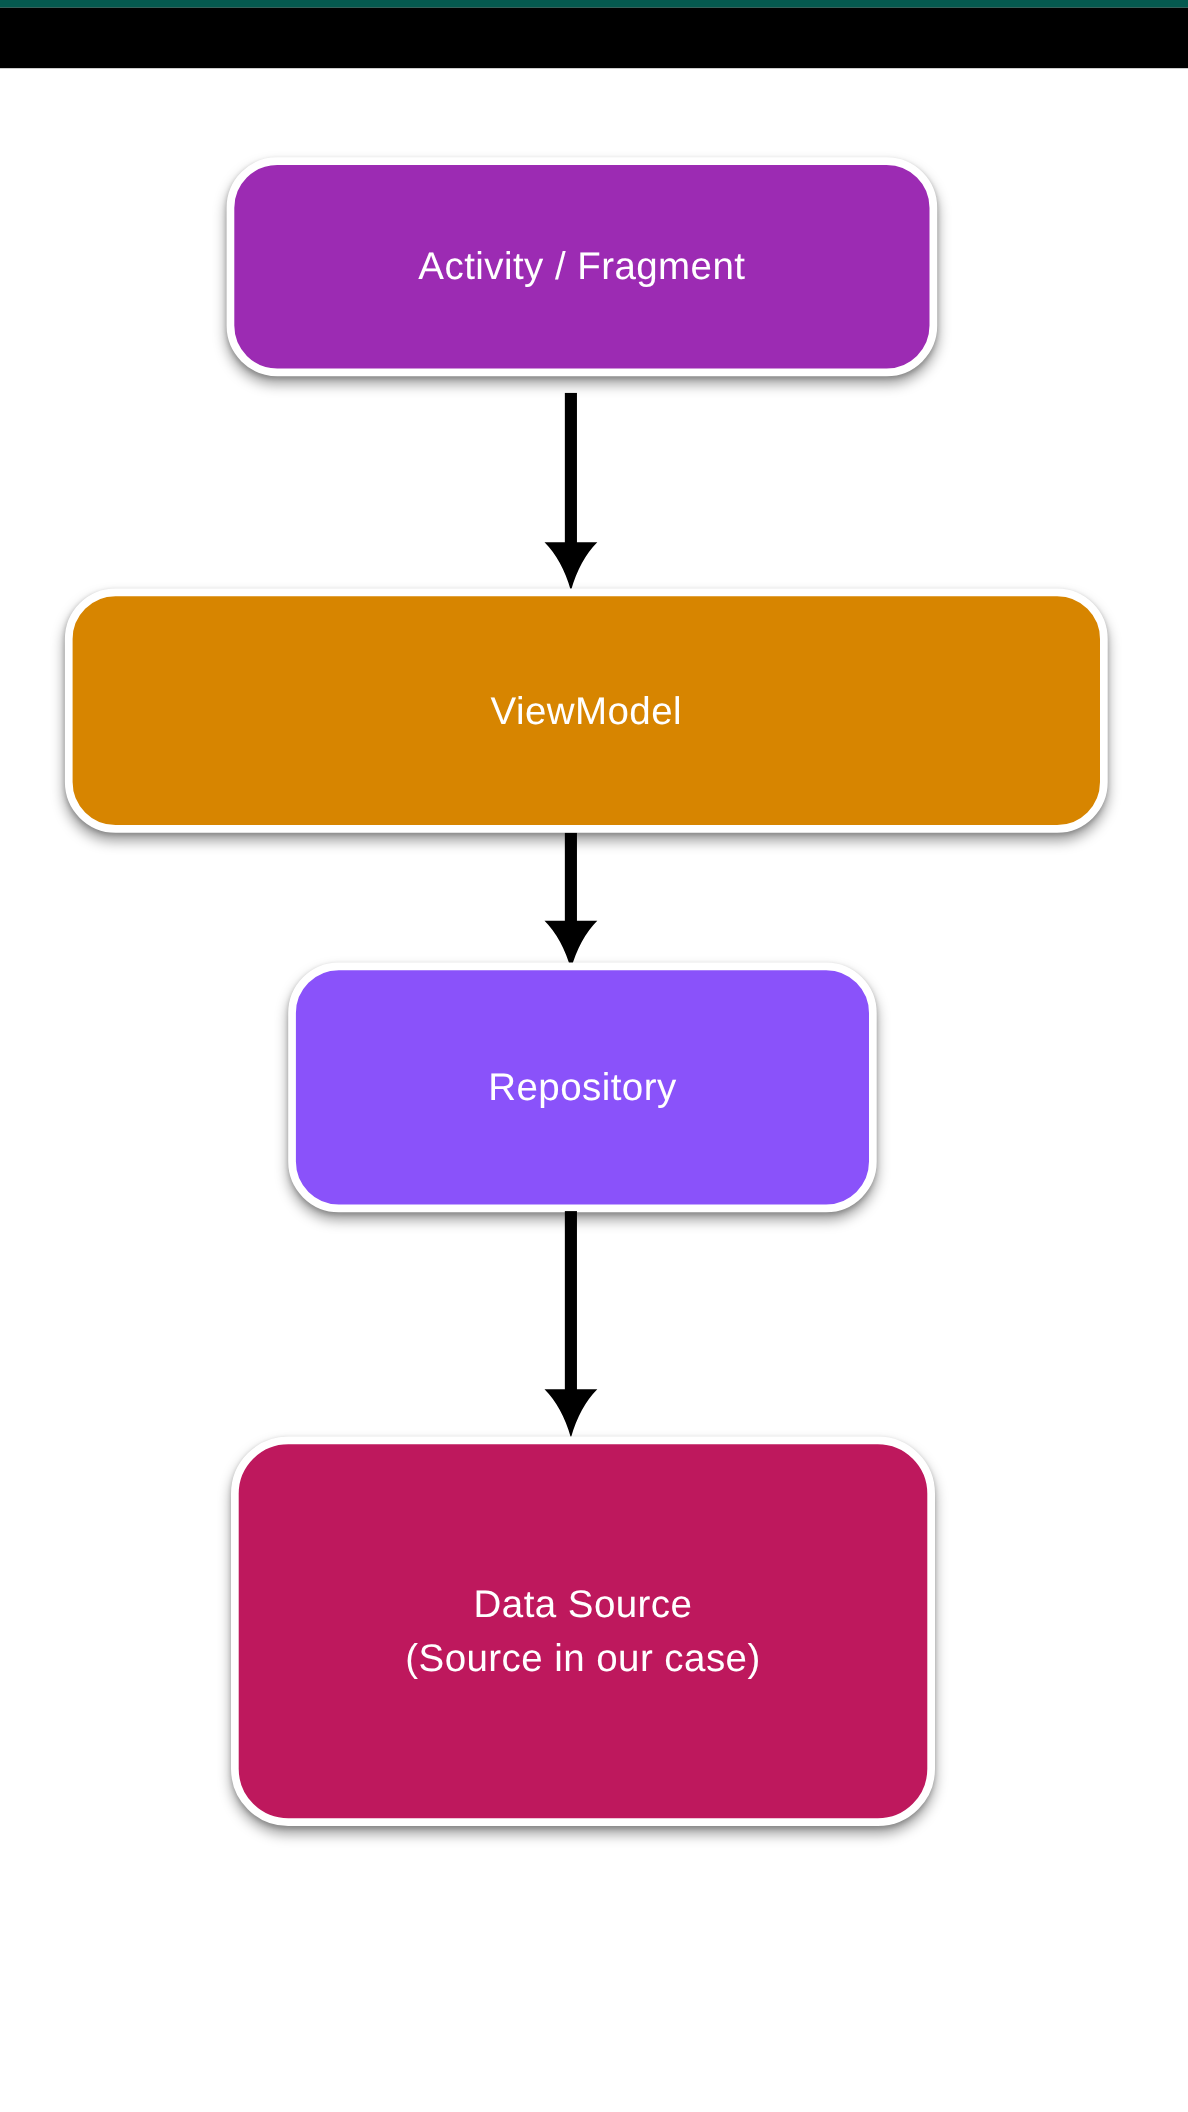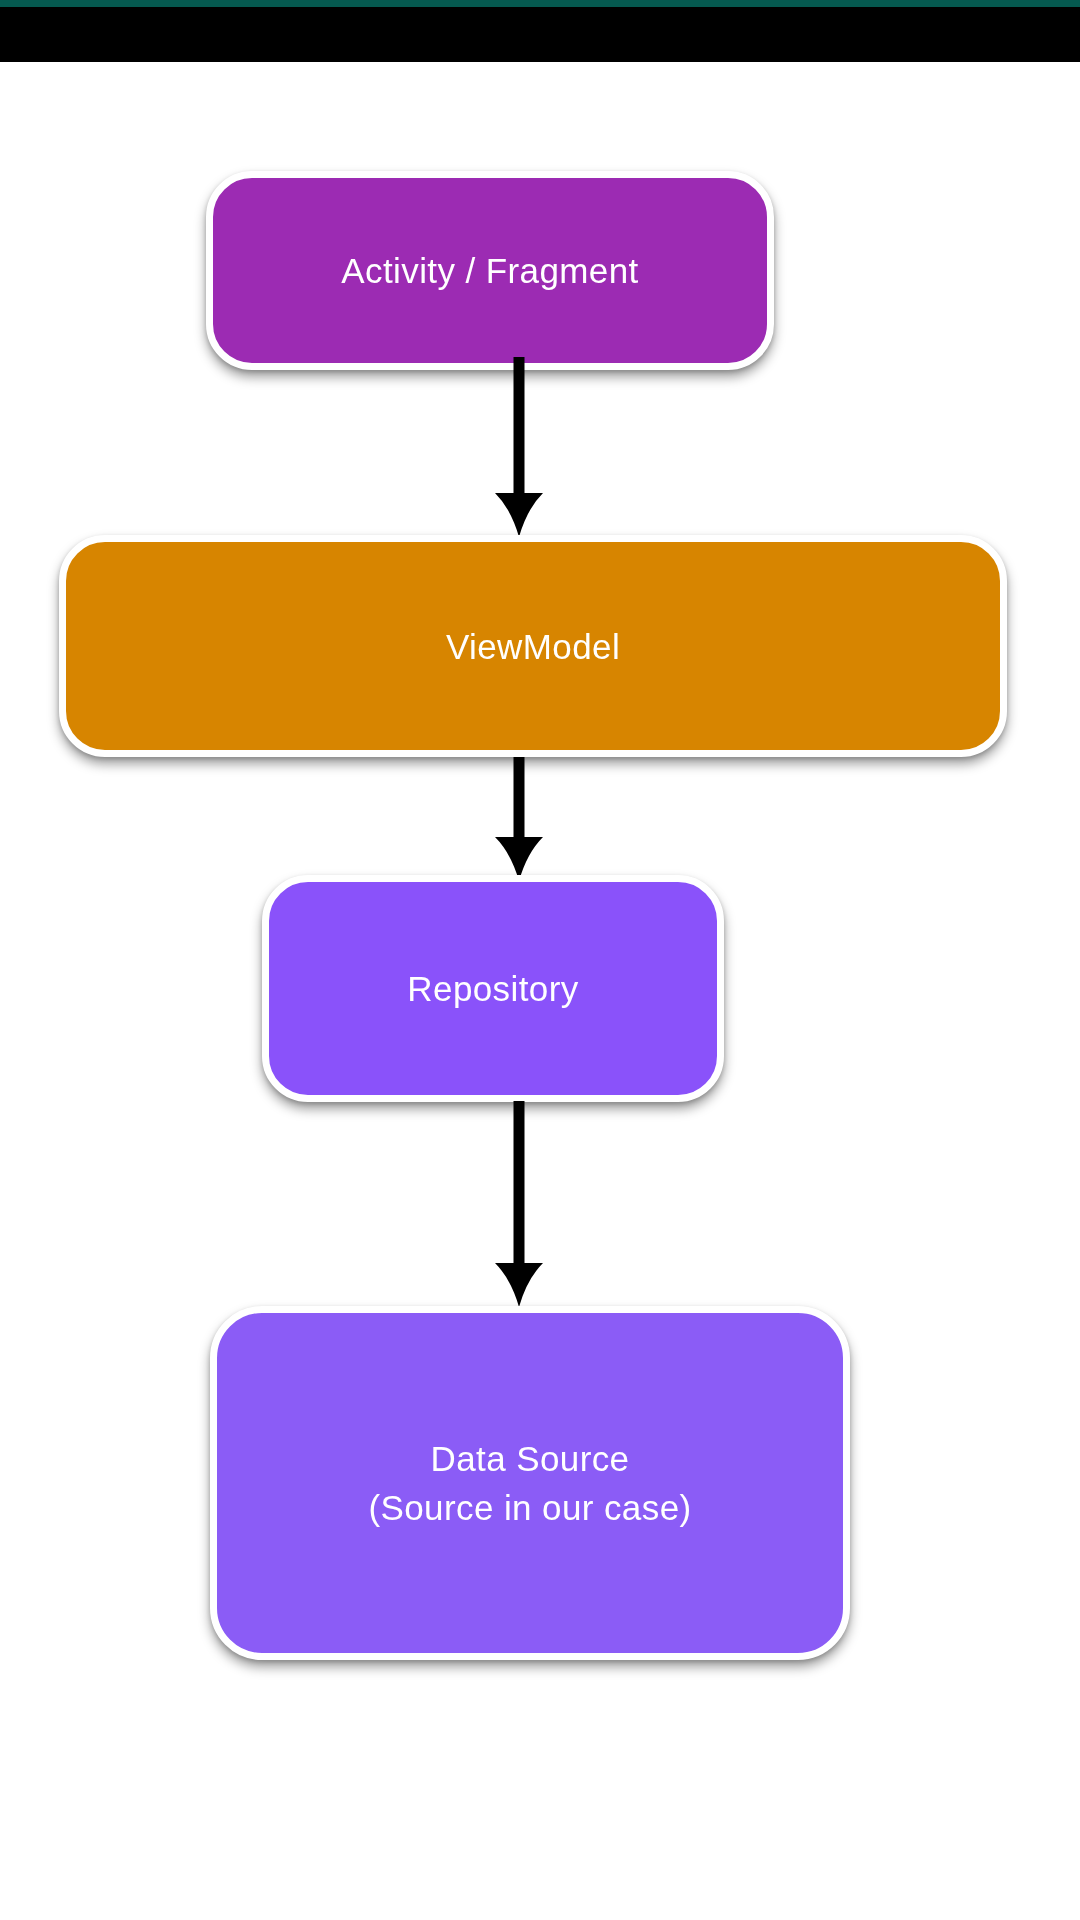--- a/index.html
+++ b/index.html
@@ -25,23 +25,23 @@
     align-items: center;
     justify-content: center;
     color: #ffffff;
     font-size: 35px;
     font-weight: 400;
     letter-spacing: 0.4px;
     text-align: center;
     line-height: 1.4;
     box-shadow: 0 7px 12px rgba(0,0,0,0.38), 0 2px 4px rgba(0,0,0,0.18);
   }
-  #node-activity   { left: 206px; top: 171px;  width: 568px; height: 199px; }
+  #node-activity   { left: 206px; top: 143px;  width: 646px; height: 199px; }
   #node-viewmodel  { left: 59px;  top: 535px;  width: 948px; height: 222px; }
-  #node-repository { left: 262px; top: 875px;  width: 462px; height: 227px; }
+  #node-repository { left: 262px; top: 875px;  width: 535px; height: 227px; }
   #node-datasource { left: 210px; top: 1306px; width: 640px; height: 354px; border-radius: 52px; }
 
   .arrow { position: absolute; left: 489px; width: 60px; display: block; }
   #arrow-1 { top: 357px;  height: 180px; }
   #arrow-2 { top: 757px;  height: 124px; }
   #arrow-3 { top: 1101px; height: 206px; }
 </style>
 </head>
 <body>
 
@@ -70,18 +70,18 @@
 
   <div class="node" id="node-repository" style="background-color: rgb(138, 82, 250);">
     <span>Repository</span>
   </div>
 
   <svg class="arrow" id="arrow-3" viewBox="0 0 60 206" preserveAspectRatio="none">
     <rect x="24.5" y="0" width="11" height="166" fill="#000000"></rect>
     <path d="M30 206 Q22 178 6 162 L54 162 Q38 178 30 206 Z" fill="#000000"></path>
   </svg>
 
-  <div class="node" id="node-datasource" style="background-color: #8b5cf6;">
+  <div class="node" id="node-datasource" style="background-color: #be185d;">
     <span>Data Source</span>
     <span>(Source in our case)</span>
   </div>
 
 </div>
 
 </body></html>

